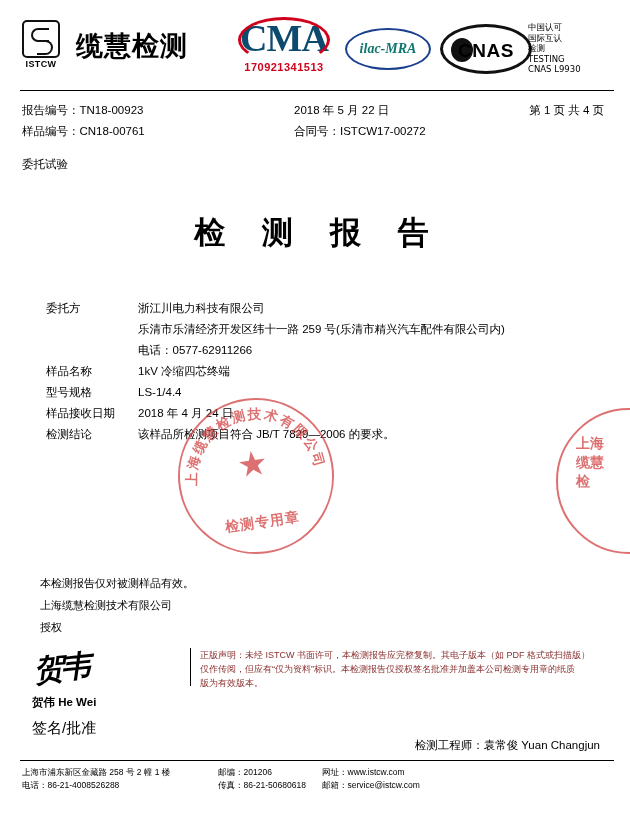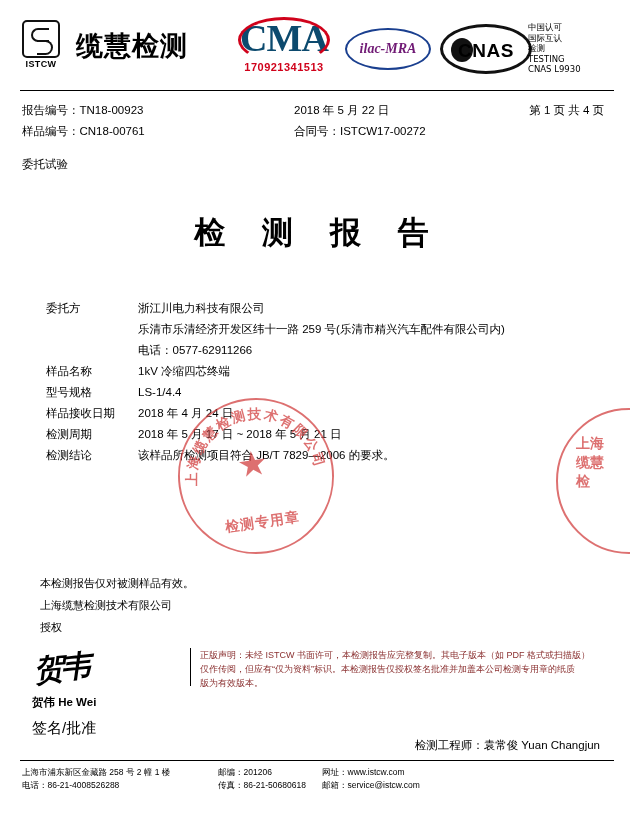--- a/index.html
+++ b/index.html
@@ -122,21 +122,21 @@
   .ilac-logo {
     position: absolute;
     left: 325px;
     top: 14px;
     width: 86px;
     height: 42px;
     border: 2px solid #1a3f8f;
     border-radius: 50%;
     box-sizing: border-box;
     text-align: center;
-    color: #701a75;
+    color: #0f766e;
   }
   .ilac-logo .t1 {
     font-size: 14px;
     font-weight: bold;
     font-style: italic;
     line-height: 38px;
     font-family: "Liberation Serif", serif;
   }
 
   .cnas-logo {
@@ -477,24 +477,20 @@
       <div class="info-key">样品名称</div>
       <div class="info-val">1kV 冷缩四芯终端</div>
     </div>
     <div class="info-row">
       <div class="info-key">型号规格</div>
       <div class="info-val">LS-1/4.4</div>
     </div>
     <div class="info-row">
       <div class="info-key">样品接收日期</div>
       <div class="info-val">2018 年 4 月 24 日</div>
-    </div>
-    <div class="info-row">
-      <div class="info-key">检测周期</div>
-      <div class="info-val">2018 年 5 月 17 日 ~ 2018 年 5 月 21 日</div>
     </div>
     <div class="info-row">
       <div class="info-key">检测结论</div>
       <div class="info-val">该样品所检测项目符合 JB/T 7829—2006 的要求。</div>
     </div>
   </div>
 
   <div class="stamp stamp-main">
     <svg class="stamp-arc" viewBox="0 0 152 152">
       <defs>

